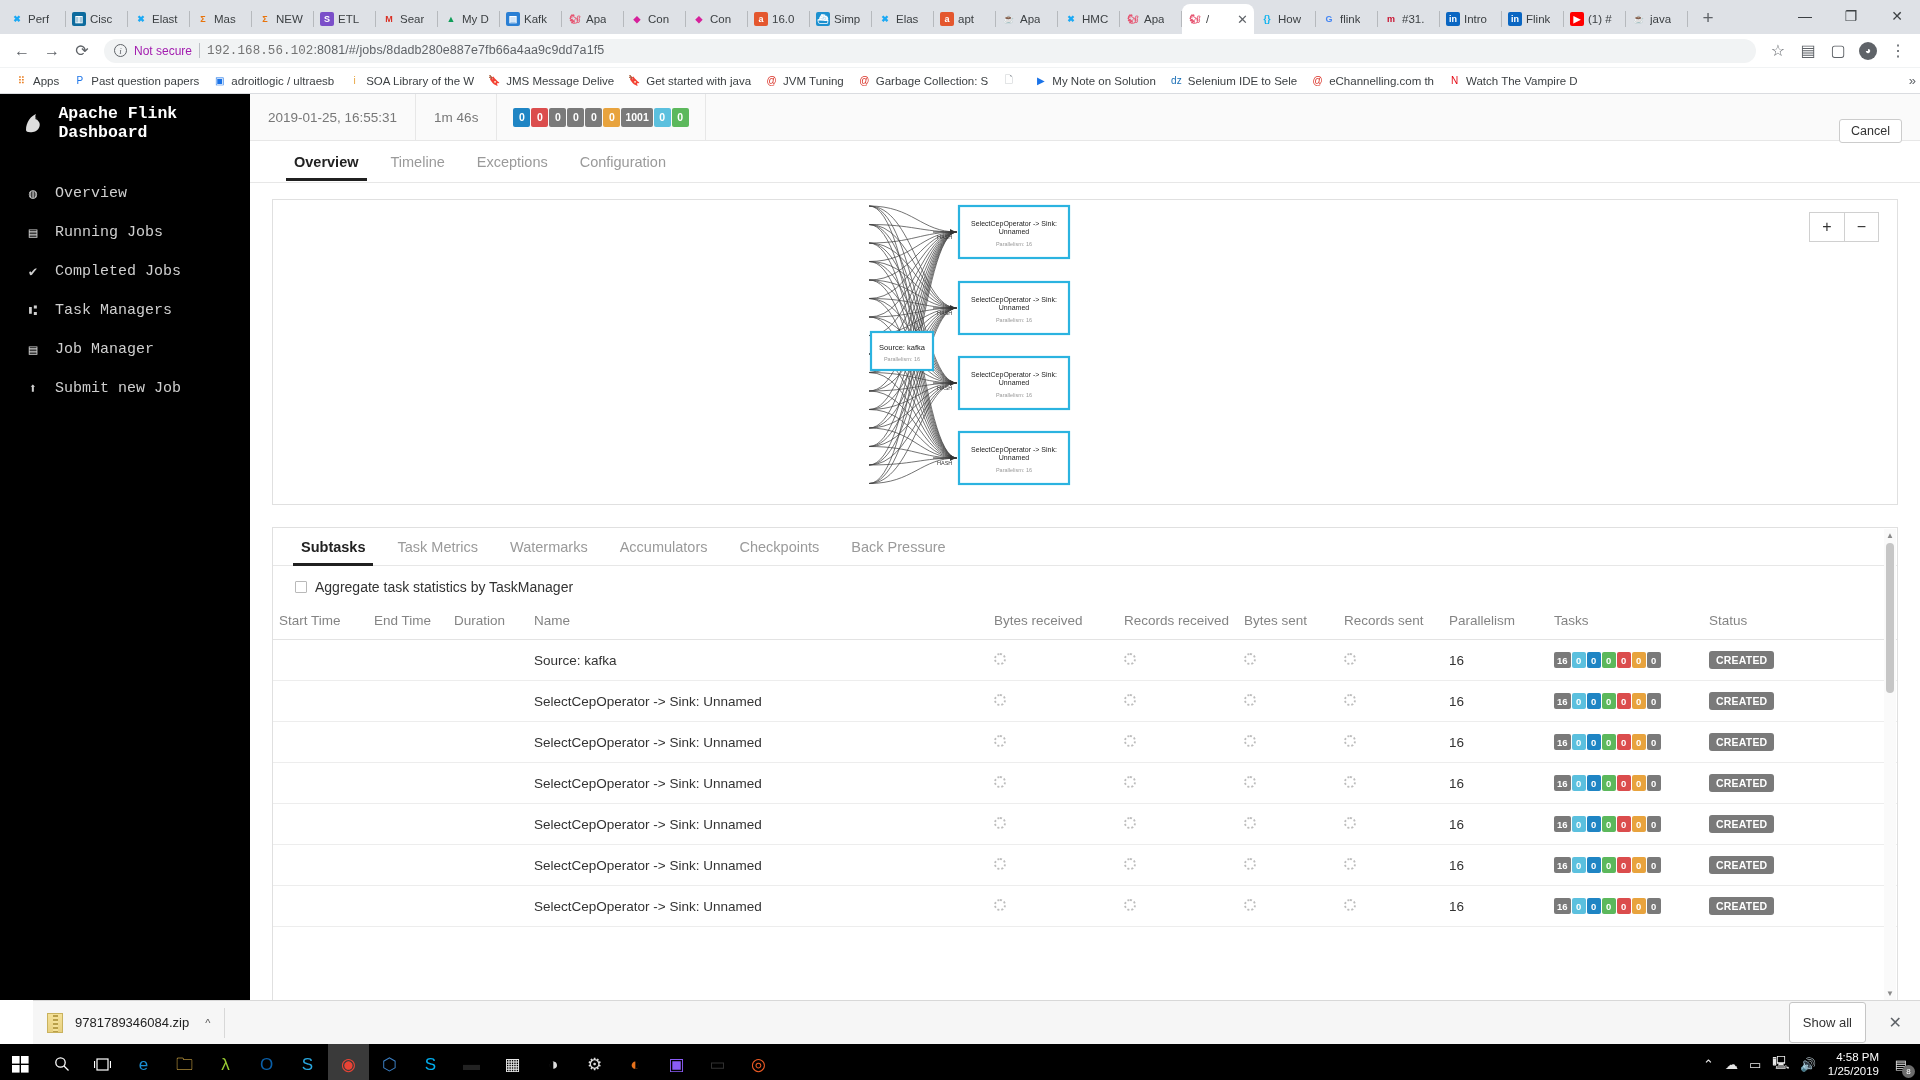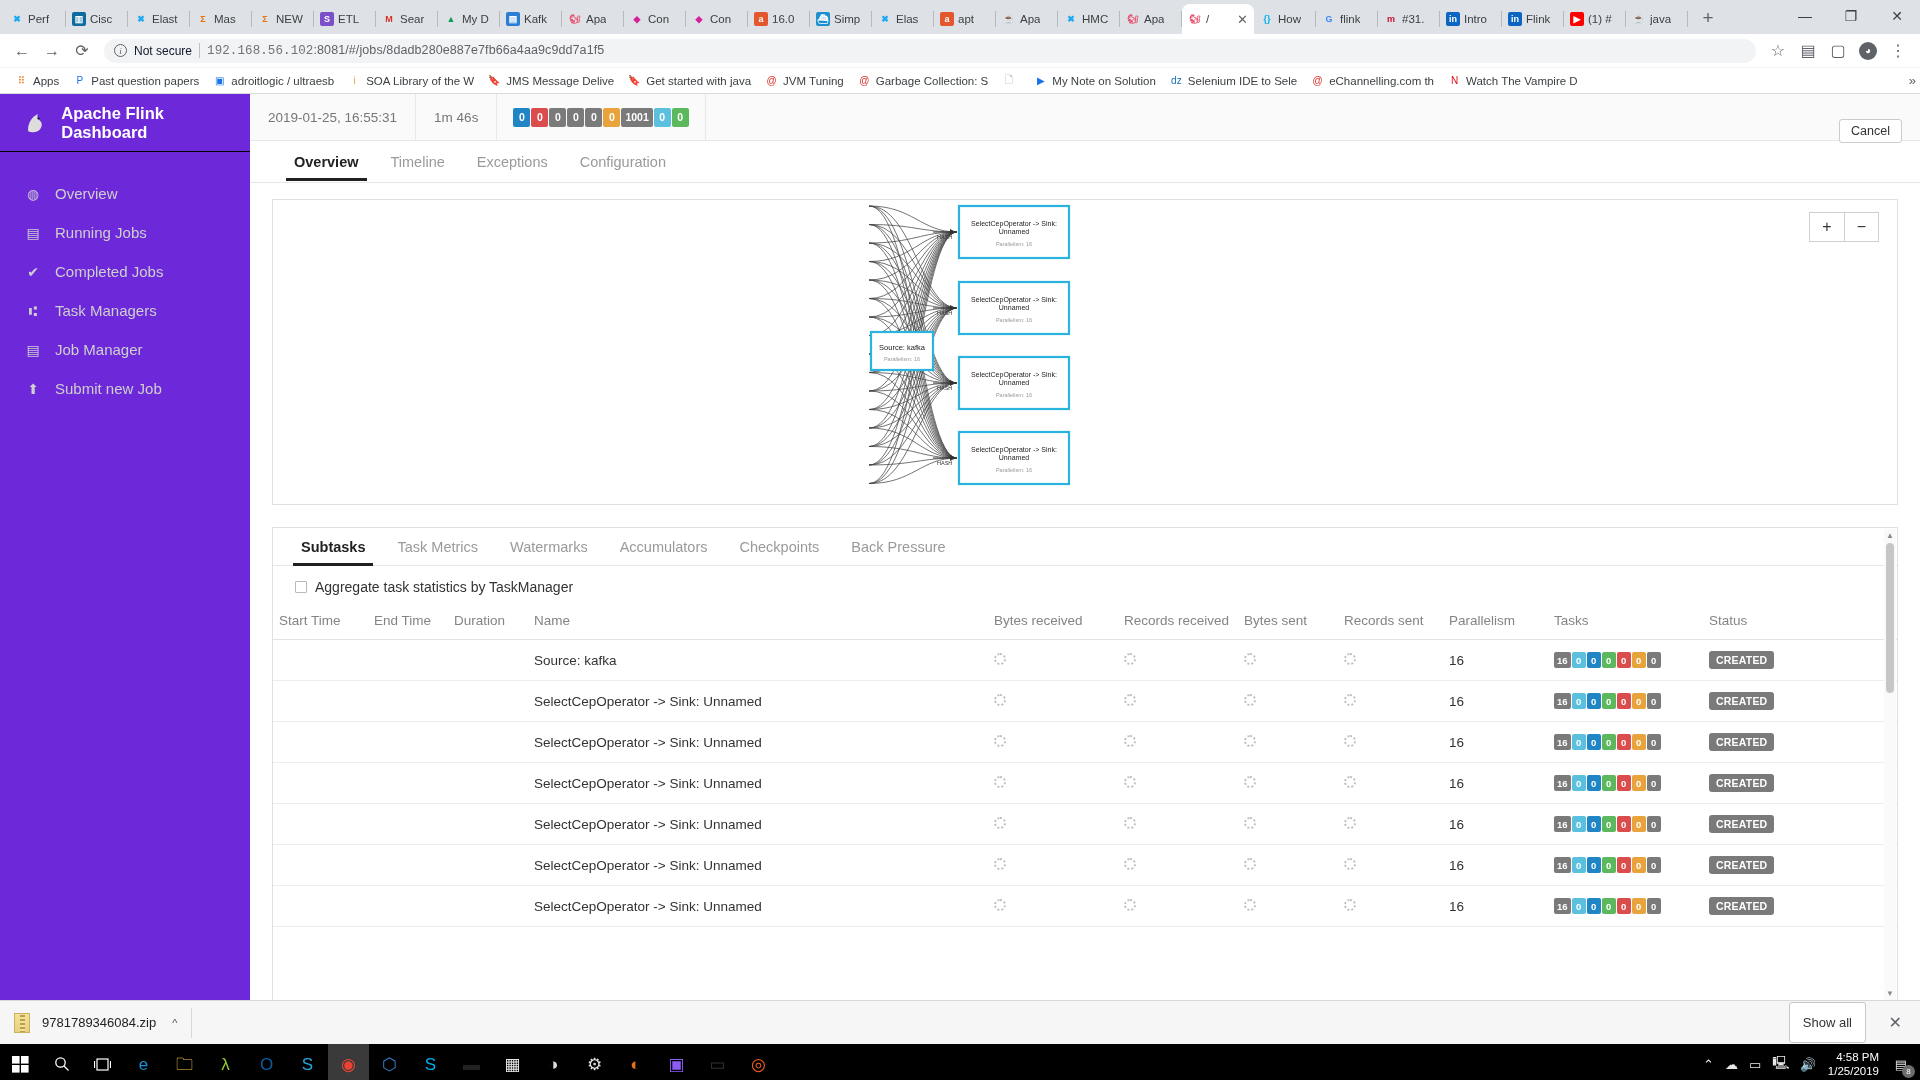--- a/index.html
+++ b/index.html
@@ -105,21 +105,21 @@
     gap: 7px;
     margin: 0 6px;
     font-size: 12.5px;
   }
   .info-circle {
     width: 13px; height: 13px; border: 1.2px solid #5f6368;
     border-radius: 50%; font-size: 9px; color: #5f6368;
     display: flex; align-items: center; justify-content: center;
     font-style: italic; font-family: "Liberation Serif", serif;
   }
-  .notsecure { color: #0f172a; font-size: 12px; }
+  .notsecure { color: #a21caf; font-size: 12px; }
   .omni-sep { width:1px; height:15px; background:#bdc1c6; }
   .url { color: #202124; font-size: 12.5px; letter-spacing: .1px; }
   .url .host { color:#737373;font-family:Liberation Mono, monospace; }
   .url .rest { color:#5f6368; }
   .tb-right { display:flex; align-items:center; gap:2px; }
   .avatar-ic {
     width: 18px; height: 18px; border-radius: 50%;
     background: #5f6368; color:#fff; font-size:10px;
     display:flex; align-items:center; justify-content:center;
   }
@@ -149,23 +149,24 @@
 
   
   .app {
     position: relative;
     height: 906px;
     display: flex;
     background: #fff;
   }
   .sidebar {
     width: 250px;
-    background: #6d28d9;
+    background: #000000;
     color: #d8d8d8;
     flex: 0 0 250px;
+    font-family: Liberation Mono, monospace;
   }
   .brand {
     height: 58px;
     display: flex;
     align-items: center;
     gap: 12px;
     padding-left: 20px;
     border-bottom: 1px solid #000;
   }
   .brand .logo {
@@ -355,20 +356,21 @@
   .vscroll .arrow { position:absolute; left:2px; font-size:8px; color:#8a8a8a;}
 
   
   .dlbar {
     height: 44px;
     background: #f6f6f6;
     border-top: 1px solid #d8d8d8;
     display: flex; align-items: center;
     padding: 0 14px;
     position: relative;
+    margin-left: 33px;
   }
   .dlitem {
     display: flex; align-items: center; gap: 12px;
     padding-right: 14px;
     border-right: 1px solid #d8d8d8;
     height: 30px;
   }
   .zip-ic {
     width: 16px; height: 20px;
     background: linear-gradient(#f4e199,#e8d080);

